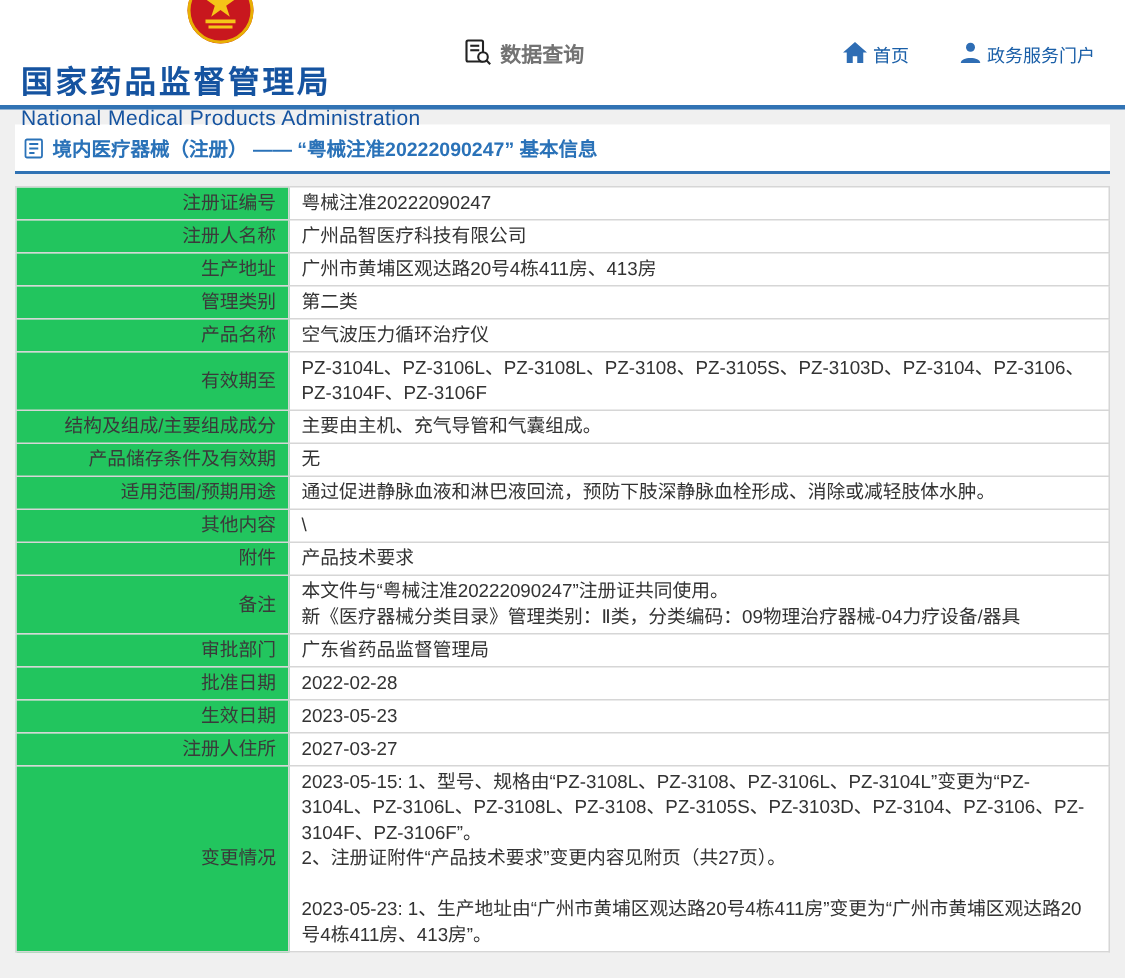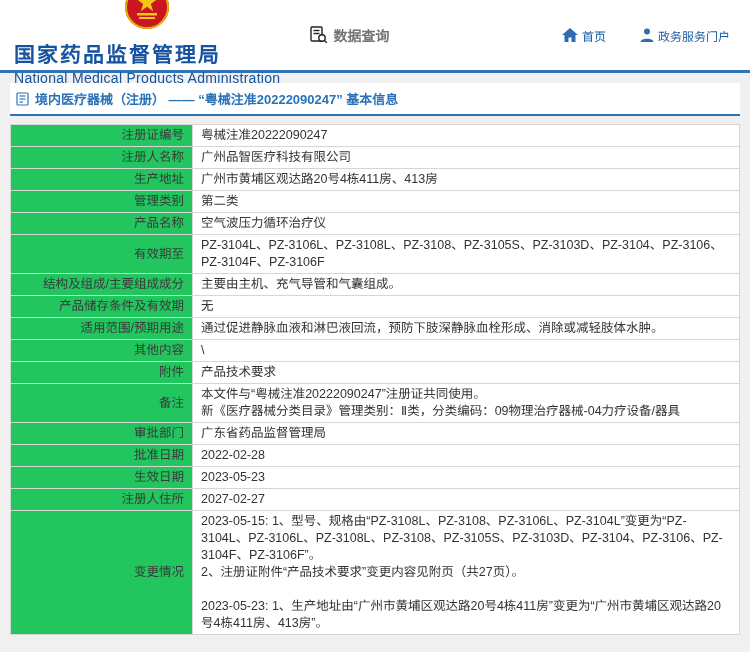--- a/index.html
+++ b/index.html
@@ -199,21 +199,21 @@
     <tr>
       <td class="label">批准日期</td>
       <td class="value">2022-02-28</td>
     </tr>
     <tr>
       <td class="label">生效日期</td>
       <td class="value">2023-05-23</td>
     </tr>
     <tr>
       <td class="label">注册人住所</td>
-      <td class="value">2027-02-27</td>
+      <td class="value">2027-03-27</td>
     </tr>
     <tr>
       <td class="label">变更情况</td>
       <td class="value">2023-05-15: 1、型号、规格由“PZ-3108L、PZ-3108、PZ-3106L、PZ-3104L”变更为“PZ-3104L、PZ-3106L、PZ-3108L、PZ-3108、PZ-3105S、PZ-3103D、PZ-3104、PZ-3106、PZ-3104F、PZ-3106F”。
 2、注册证附件“产品技术要求”变更内容见附页（共27页）。
 
 2023-05-23: 1、生产地址由“广州市黄埔区观达路20号4栋411房”变更为“广州市黄埔区观达路20号4栋411房、413房”。</td>
     </tr>
 
   </tbody>

